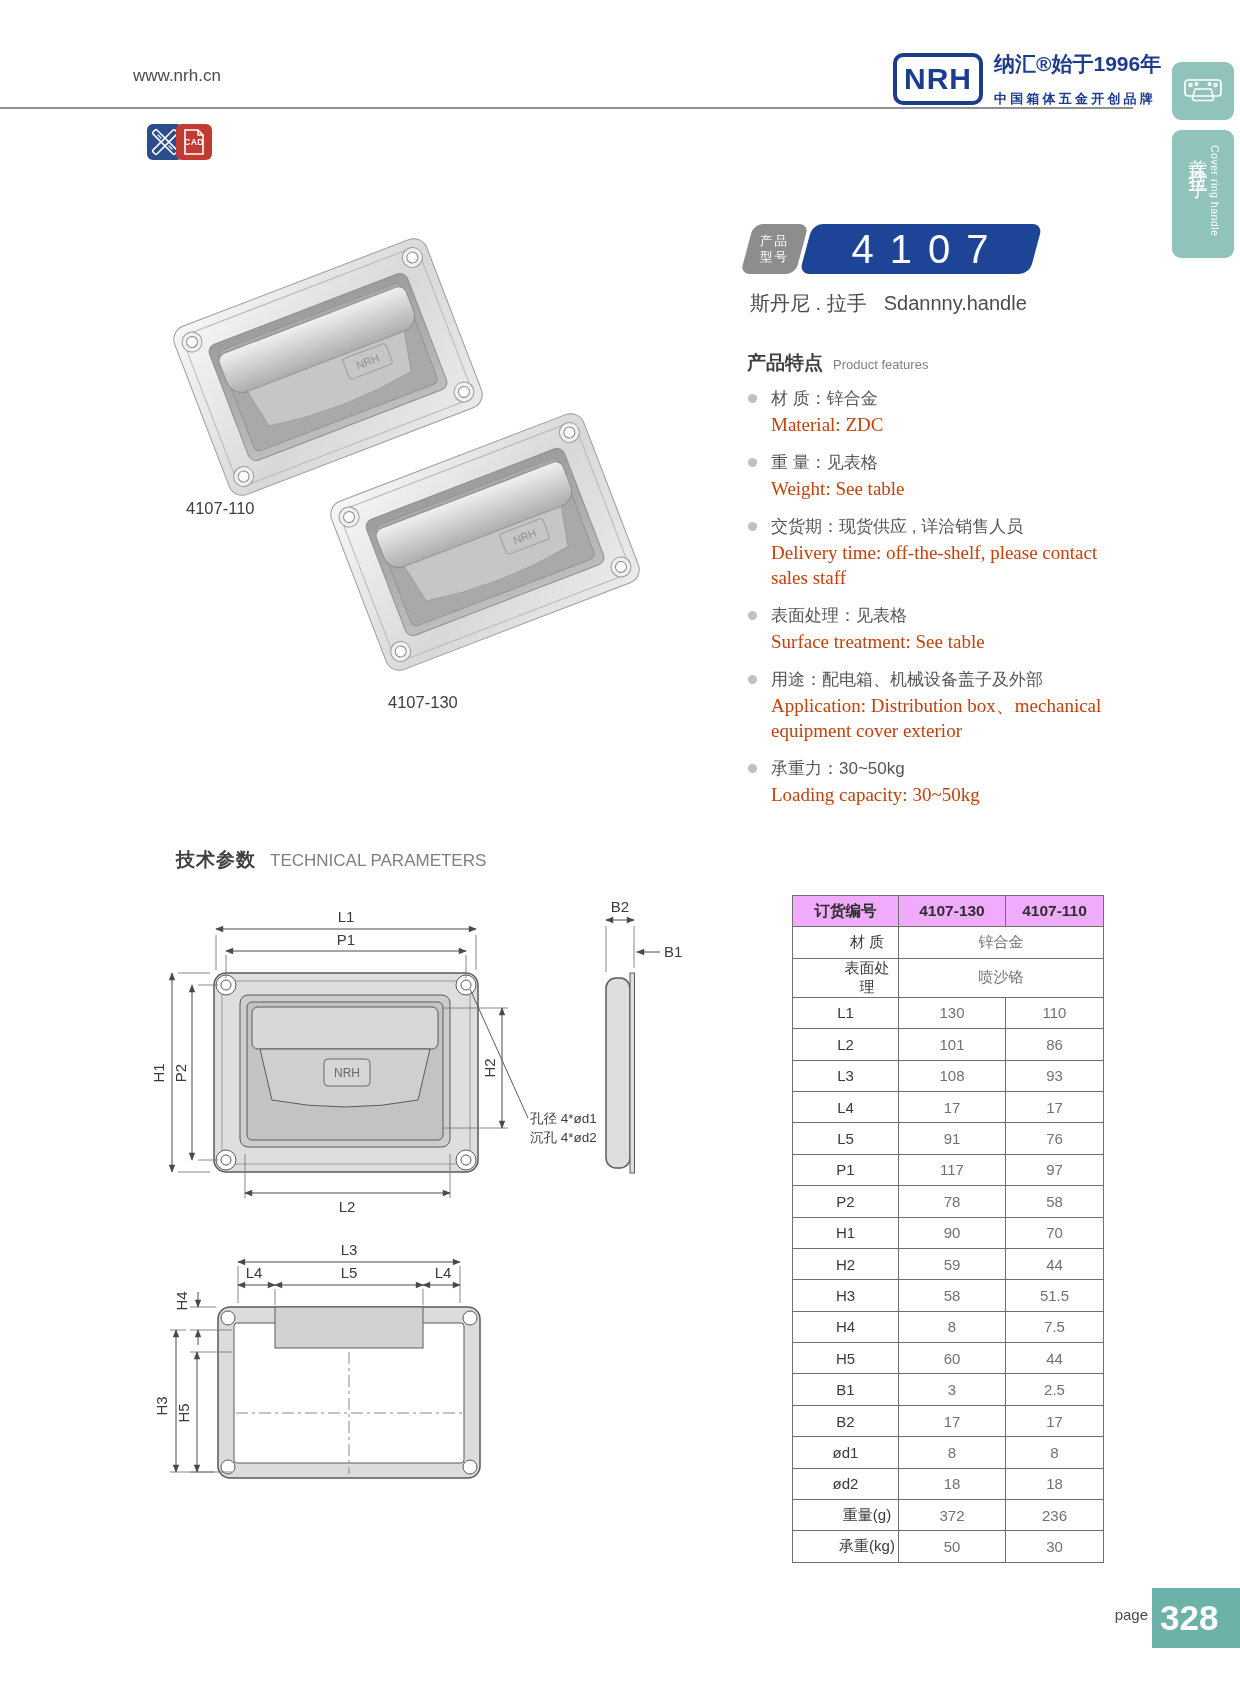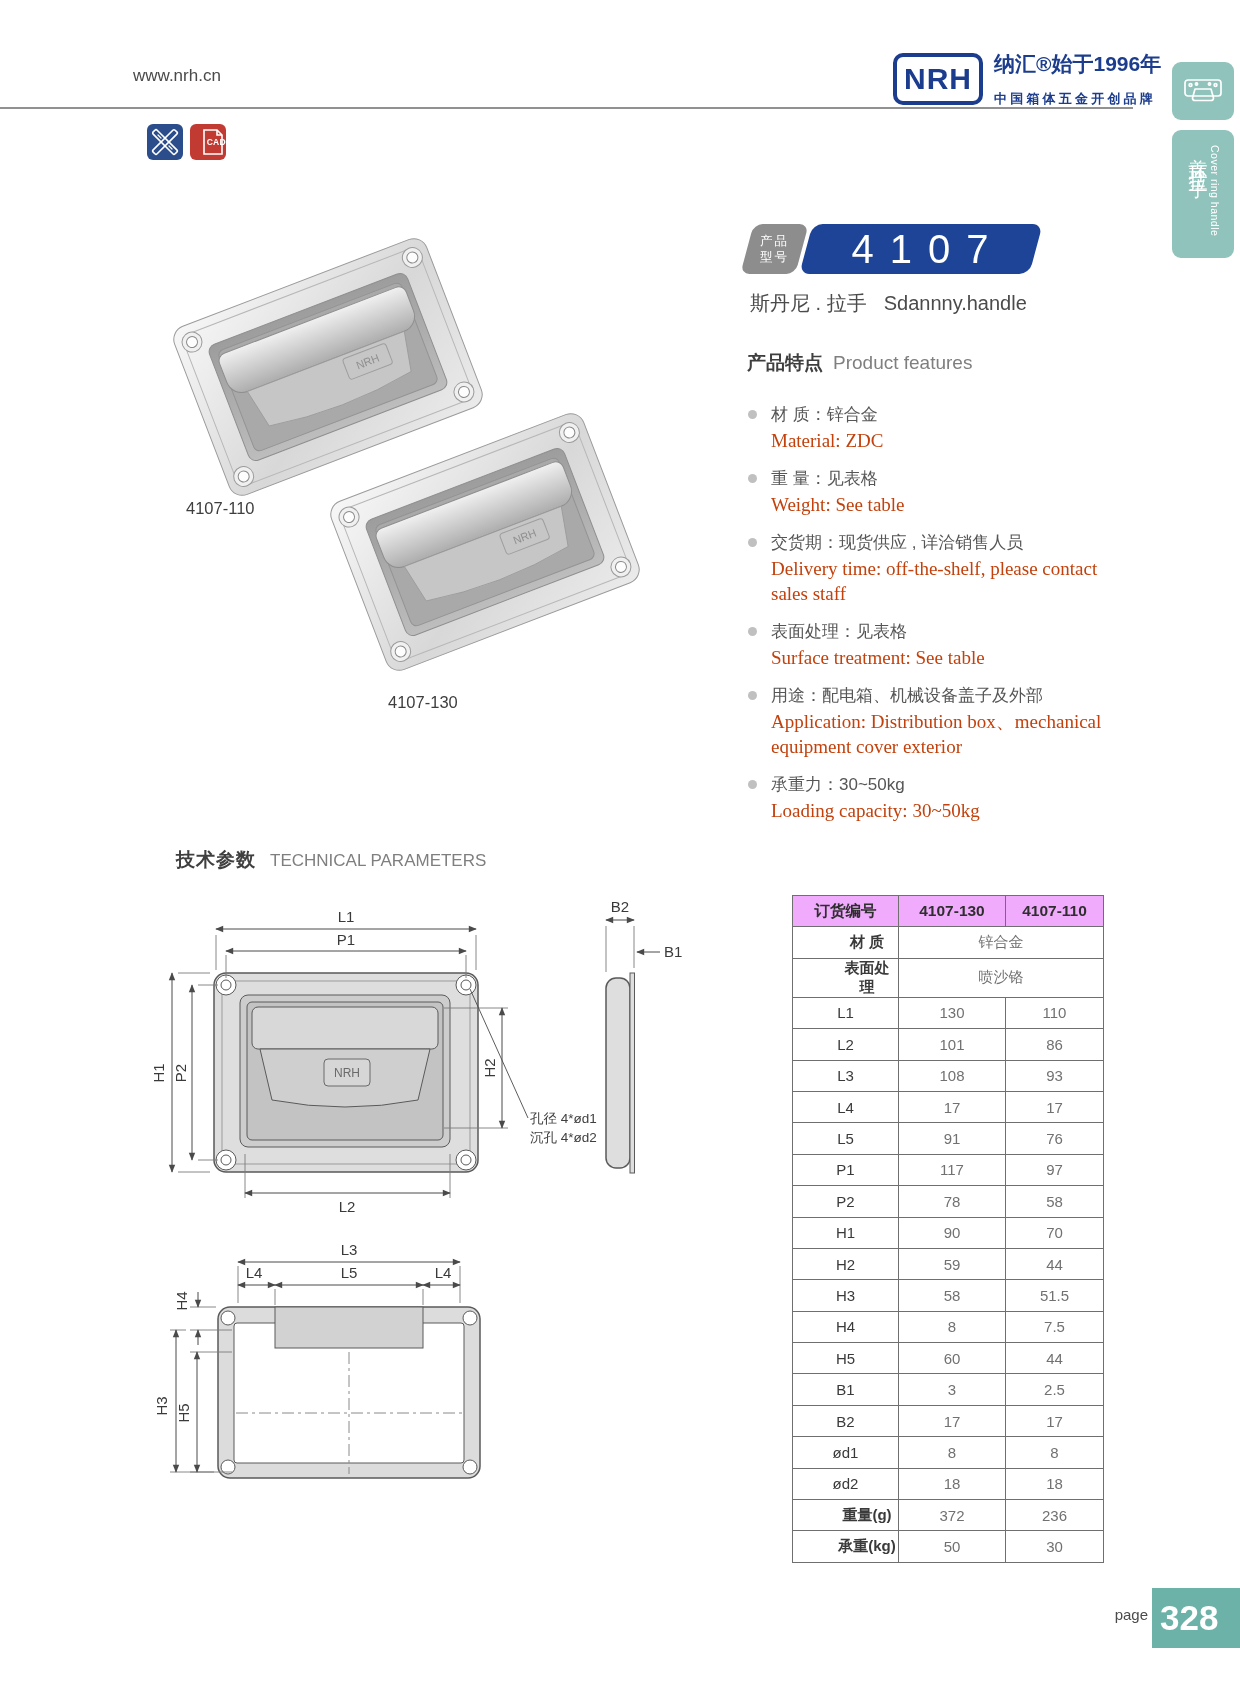--- a/index.html
+++ b/index.html
@@ -13,21 +13,21 @@
   .logo-box { width:90px; height:52px; border:4px solid #1c3d8d; border-radius:10px;
               display:flex; align-items:center; justify-content:center;
               font-size:30px; font-weight:bold; color:#1c3d8d; letter-spacing:1px; }
   .brand-lines { display:flex; flex-direction:column; justify-content:center; }
   .brand-1 { font-size:21px; font-weight:bold; color:#1c3d8d; }
   .brand-2 { font-size:13px; font-weight:bold; color:#1c3d8d; letter-spacing:3.2px; margin-top:12px; }
   .header-rule { position:absolute; left:0; top:107px; width:1133px; height:2px; background:#919191; }
   .sq-icon { position:absolute; width:36px; height:36px; border-radius:6px;
              display:flex; align-items:center; justify-content:center; }
   .sq-icon.blue { left:147px; top:124px; background:#2c4d8c; }
-  .sq-icon.red  { left:190px; top:124px; background:#c23b33;justify-content:flex-end; }
+  .sq-icon.red  { left:176px; top:124px; background:#c23b33; }
   .cad-label { position:absolute; font-size:8.5px; font-weight:bold; color:#fff; letter-spacing:.3px; }
 
   
   .side-box { position:absolute; left:1172px; width:62px; background:#90c3bb; border-radius:9px; }
   .side-box.one { top:62px; height:58px; display:flex; align-items:center; justify-content:center; }
   .side-box.two { top:130px; height:128px; }
   .cat-zh { position:absolute; left:13px; top:13px; writing-mode:vertical-rl;
             font-size:19px; color:#fff; letter-spacing:7px; }
   .cat-en { position:absolute; left:37px; top:15px; writing-mode:vertical-rl;
             font-size:10.5px; color:#fff; letter-spacing:.5px; }
@@ -42,22 +42,22 @@
                background:#1d4497; border-radius:10px; transform:skewX(-15deg); }
   .model-banner .inner { width:100%; height:100%; transform:skewX(15deg);
                display:flex; align-items:center; justify-content:center;
                color:#fff; font-size:40px; letter-spacing:16px; padding-left:14px; }
   .product-name { position:absolute; left:750px; top:290px; font-size:20px; color:#4b4b4b; }
   .product-name .en { margin-left:17px; }
 
   
   .features { position:absolute; left:747px; top:350px; width:382px; }
   .feat-title-zh { font-size:19px; font-weight:bold; color:#3f3f3f; }
-  .feat-title-en { font-size:19px; color:#7f7f7f; margin-left:10px; font-weight:normal; }
-  .feat-list { list-style:none; margin-top:26px; }
+  .feat-title-en { font-size:13px; color:#7f7f7f; margin-left:10px; font-weight:normal; }
+  .feat-list { list-style:none; margin-top:10px; }
   .feat-list li { position:relative; padding-left:24px; margin-bottom:13px; }
   .bullet { position:absolute; left:1px; top:8px; width:9px; height:9px; border-radius:50%; background:#c0c0c0; }
   .feat-zh { font-size:17px; color:#565656; line-height:26px; }
   .feat-en { font-size:19px; color:#c2410c; line-height:25px;font-family:Liberation Serif, serif; }
 
   
   .photos { position:absolute; left:120px; top:222px; }
   .photo-label { position:absolute; font-size:16.5px; color:#3e3e3e; }
   .lbl-110 { left:186px; top:499px; }
   .lbl-130 { left:388px; top:693px; }
@@ -69,21 +69,21 @@
   .drawing { position:absolute; left:140px; top:860px; }
 
   
   .spec-wrap { position:absolute; left:792px; top:895px; }
   table.spec { border-collapse:collapse; table-layout:fixed; width:311px; }
   table.spec col.c1 { width:106px; } table.spec col.c2 { width:107px; } table.spec col.c3 { width:98px; }
   table.spec th, table.spec td { border:1px solid #6f6f6f; height:31.4px; text-align:center;
       font-weight:normal; font-size:15px; padding:0 2px; }
   table.spec thead th { background:#f0abfc; color:#2e2e2e; font-weight:bold; font-size:15.5px; }
   table.spec th.lbl { color:#3a3a3a; }
-  table.spec th.lbl.zh { font-weight:bold;padding-left:45px; }
+  table.spec th.lbl.zh { font-weight:normal;padding-left:45px; }
   table.spec td { color:#717171; }
 
   
   .page-label { position:absolute; left:1104px; top:1606px; width:44px; text-align:right;
                 font-size:15px; color:#4b4b4b; }
   .page-box { position:absolute; left:1152px; top:1588px; width:88px; height:60px; background:#6cb2a8;
               color:#fff; font-size:35px; font-weight:bold; line-height:60px; padding-left:8px; }
 
   svg text { font-family:"Liberation Sans", sans-serif; }
 </style>

